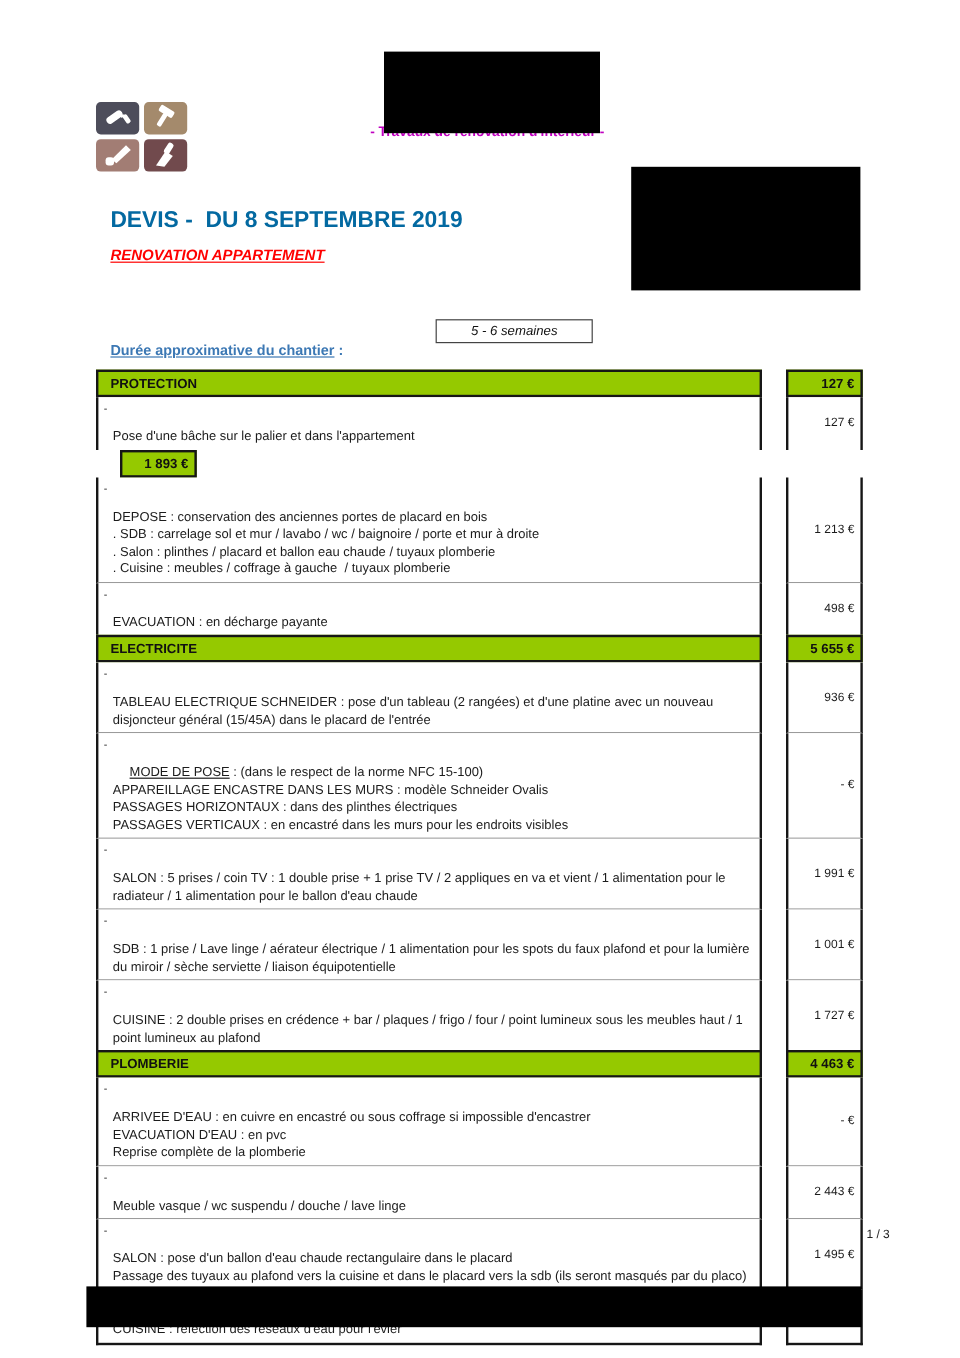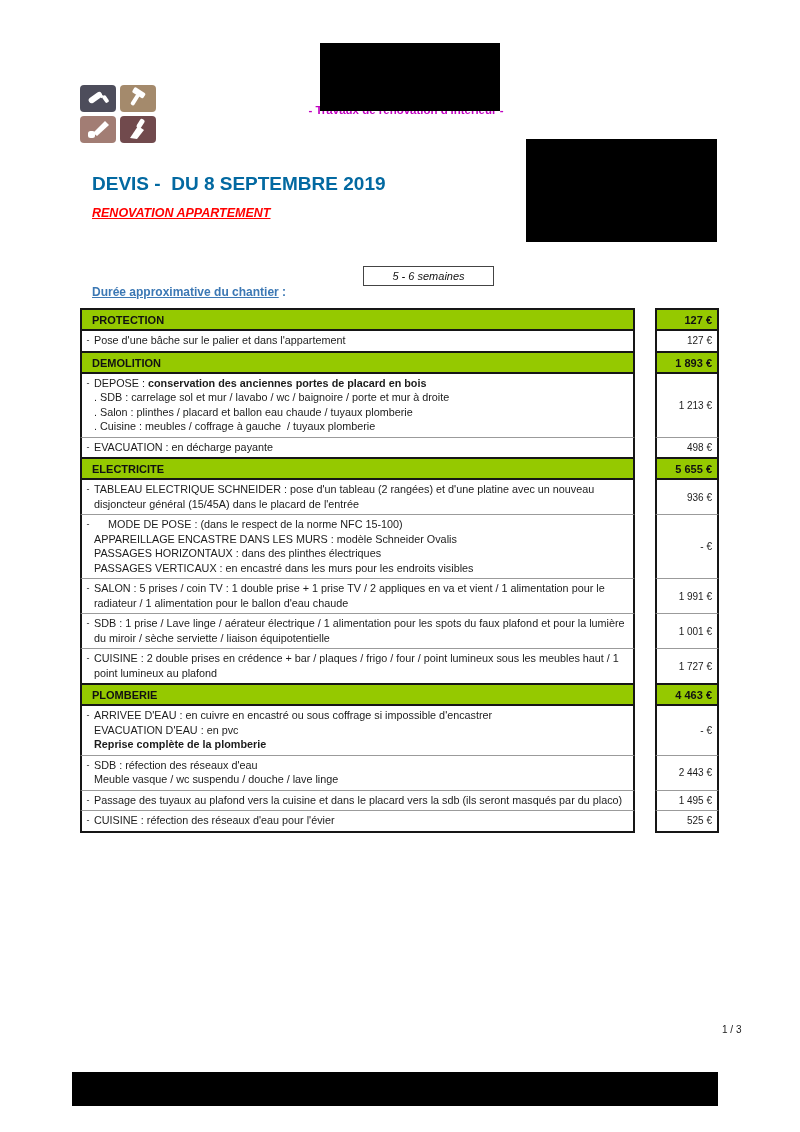--- a/index.html
+++ b/index.html
@@ -41,24 +41,24 @@
   .hmain{width:557px;font-size:11px;padding:3px 8px 2px 10px;color:#111;}
   .hprice{width:64px;font-size:11px;text-align:right;padding:3px 5px 2px 2px;color:#111;}
   .icell{border-left:2px solid var(--bdark);border-right:2px solid var(--bdark);
          border-bottom:1px solid #9b9b9b;background:#fff;}
   .imain{width:555px;display:flex;padding:2px 6px 3px 0;}
   .iprice{width:64px;display:flex;align-items:center;justify-content:flex-end;
           font-size:10px;padding-right:5px;color:#1c1c1c;}
   .nosep{border-bottom:none;}
   .endcap{border-bottom:2px solid var(--bdark);}
   .bullet{width:12px;flex:none;text-align:center;font-size:9px;line-height:11px;padding-top:2px;color:#222;}
-  .itext{flex:1;font-size:10.8px;line-height:14.5px;color:#1c1c1c;}
+  .itext{flex:1;font-size:10.8px;line-height:14.5px;color:#1c1c1c;margin-top:24px;}
   .iline{white-space:pre-wrap;}
-  .seg.b{font-weight:bold;}
-  .seg.u{padding-left:14px;}
+  .seg.b{font-weight:normal;}
+  .seg.u{text-decoration:underline;padding-left:14px;}
 
   .page-number{position:absolute;left:722px;top:1024px;font-size:10px;color:#222;}
 </style>
 </head>
 <body>
 
 <div class="page" style="--green: #95c900; --magenta: #c000c0; --red: #ff0000; --blue: #3c78b4; --bdark: #161616;">
 
   <div class="logo-grid">
       <div class="logo-tile" style="background: rgb(77, 77, 91);">
@@ -118,21 +118,20 @@
         <div class="cell icell imain nosep">
           <div class="bullet">-</div>
           <div class="itext">
             <div class="iline"><span class="seg">Pose d'une bâche sur le palier et dans l'appartement</span></div>
           </div>
         </div>
         <div class="colgap"></div>
         <div class="cell icell iprice nosep">127 €</div>
       </div>
       <div class="trow">
-        <div class="cell hcell hmain">DEMOLITION</div>
         <div class="colgap"></div>
         <div class="cell hcell hprice">1 893 €</div>
       </div>
       <div class="trow">
         <div class="cell icell imain">
           <div class="bullet">-</div>
           <div class="itext">
             <div class="iline"><span class="seg">DEPOSE : </span><span class="seg b">conservation des anciennes portes de placard en bois</span></div>
             <div class="iline"><span class="seg">. SDB : carrelage sol et mur / lavabo / wc / baignoire / porte et mur à droite</span></div>
             <div class="iline"><span class="seg">. Salon : plinthes / placard et ballon eau chaude / tuyaux plomberie</span></div>
@@ -224,31 +223,31 @@
             <div class="iline"><span class="seg b">Reprise complète de la plomberie</span></div>
           </div>
         </div>
         <div class="colgap"></div>
         <div class="cell icell iprice">- €</div>
       </div>
       <div class="trow">
         <div class="cell icell imain">
           <div class="bullet">-</div>
           <div class="itext">
-            <div class="iline"><span class="seg">SDB : réfection des réseaux d'eau</span></div>
             <div class="iline"><span class="seg">Meuble vasque / wc suspendu / douche / lave linge</span></div>
           </div>
         </div>
         <div class="colgap"></div>
         <div class="cell icell iprice">2 443 €</div>
       </div>
       <div class="trow">
         <div class="cell icell imain">
           <div class="bullet">-</div>
           <div class="itext">
+            <div class="iline"><span class="seg">SALON : pose d'un ballon d'eau chaude rectangulaire dans le placard</span></div>
             <div class="iline"><span class="seg">Passage des tuyaux au plafond vers la cuisine et dans le placard vers la sdb (ils seront masqués par du placo)</span></div>
           </div>
         </div>
         <div class="colgap"></div>
         <div class="cell icell iprice">1 495 €</div>
       </div>
       <div class="trow">
         <div class="cell icell imain endcap">
           <div class="bullet">-</div>
           <div class="itext">

